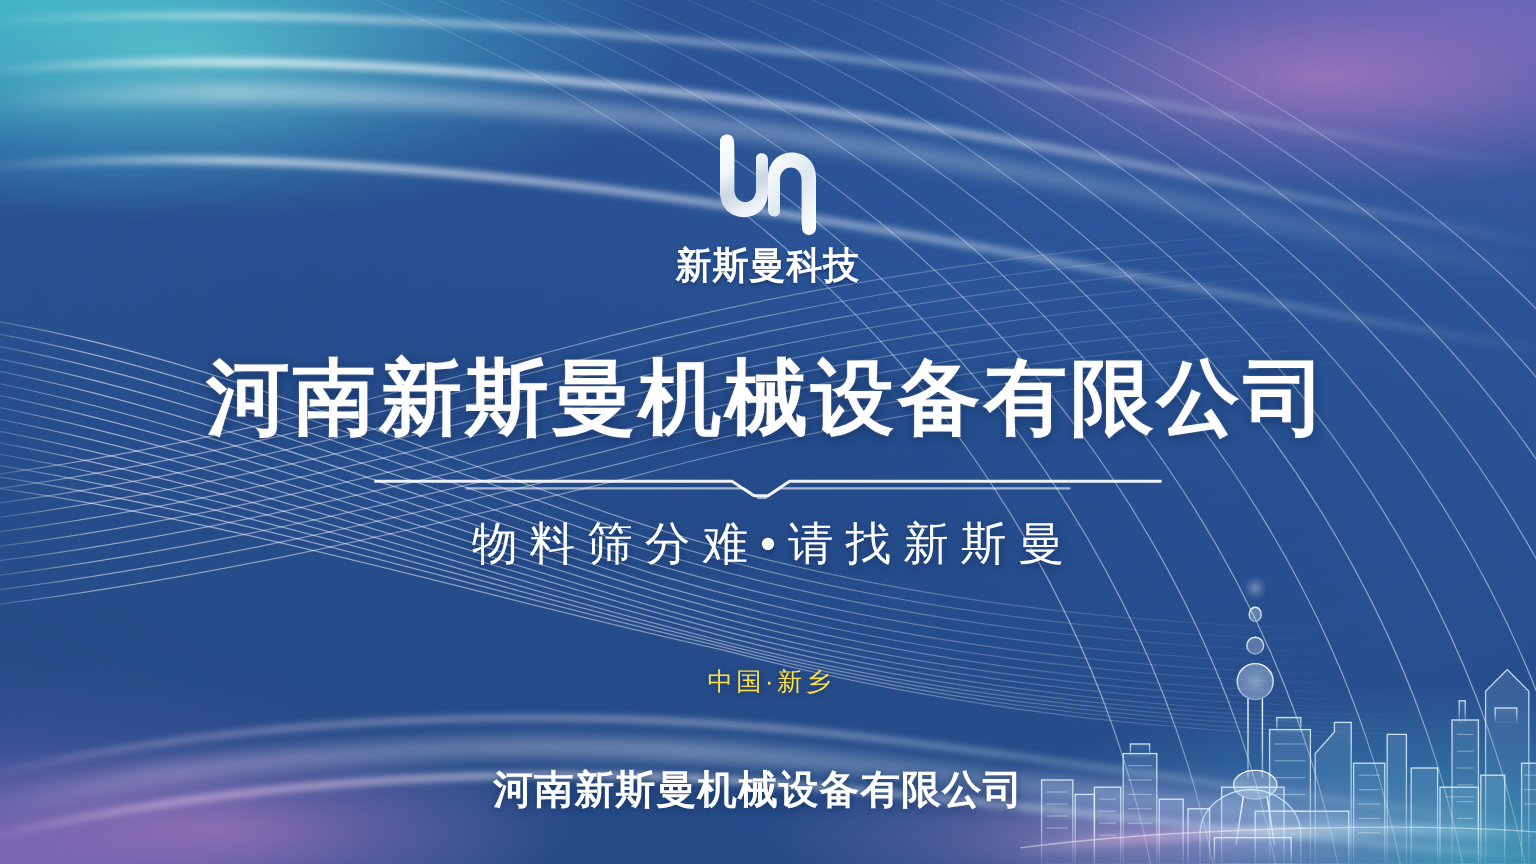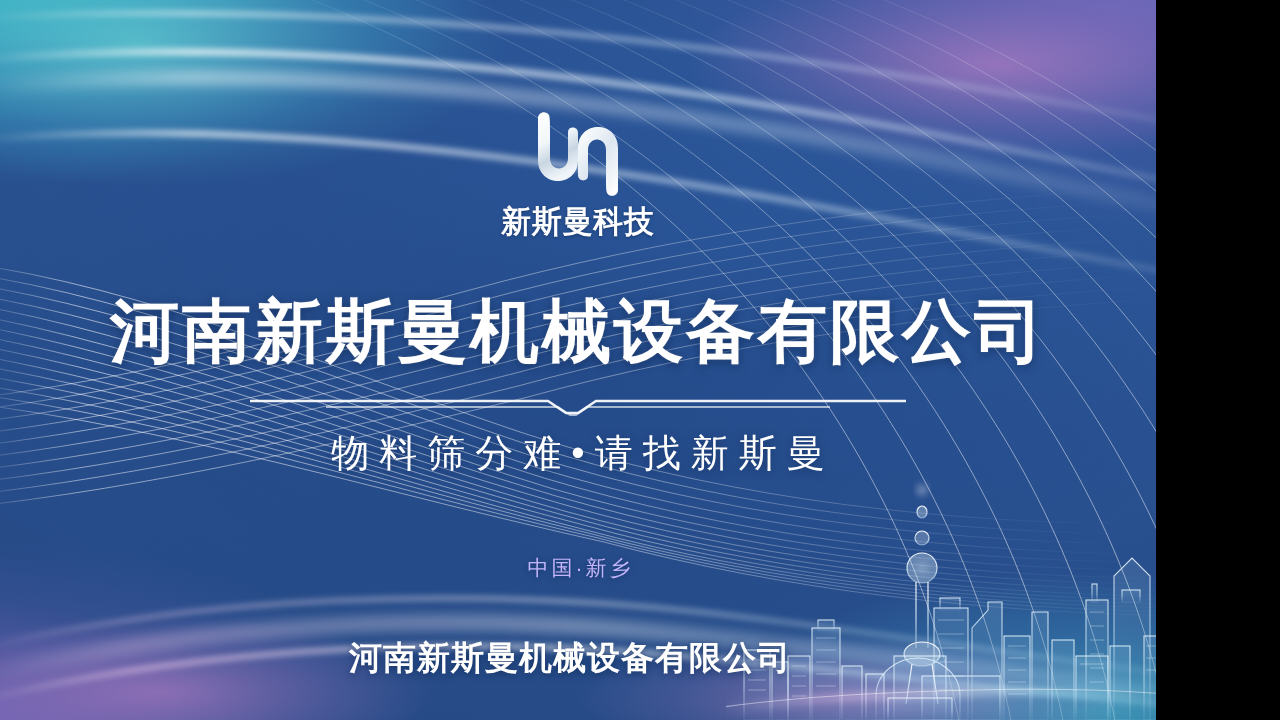--- a/index.html
+++ b/index.html
@@ -3,21 +3,21 @@
 <meta charset="utf-8">
 <title>Corporate Title Slide</title>
 <style>
   html, body {
     margin: 0;
     padding: 0;
     background: #000;
   }
   #stage {
     position: relative;
-    width: 1156px;
+    width: 1280px;
     height: 720px;
     overflow: hidden;
     font-family: "Liberation Sans", "DejaVu Sans", sans-serif;
     background: #2b5394;
     user-select: none;
   }
 
   
   .bg-layer { position: absolute; inset: 0; }
 
@@ -147,21 +147,21 @@
   
   .location {
     position: absolute;
     left: 0; right: 0;
     top: 554px;
     text-align: center;
     font-family: "Liberation Sans", "DejaVu Sans", sans-serif;
     font-weight: 400;
     font-size: 21px;
     letter-spacing: 3px;
-    color: #c4b5fd;
+    color: #fde047;
     text-shadow: 0 1px 5px rgba(10,32,74,0.5);
     padding-left: 5px;
   }
 
   
   .footer-title {
     position: absolute;
     left: 0; right: 0;
     top: 636px;
     text-align: center;

